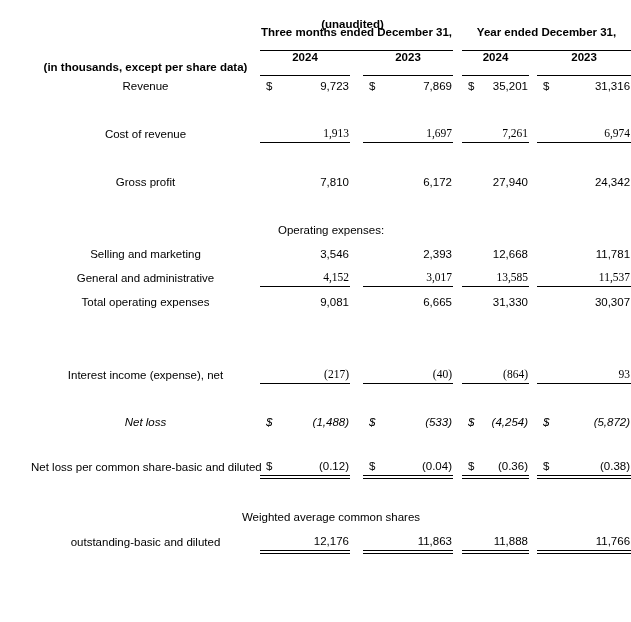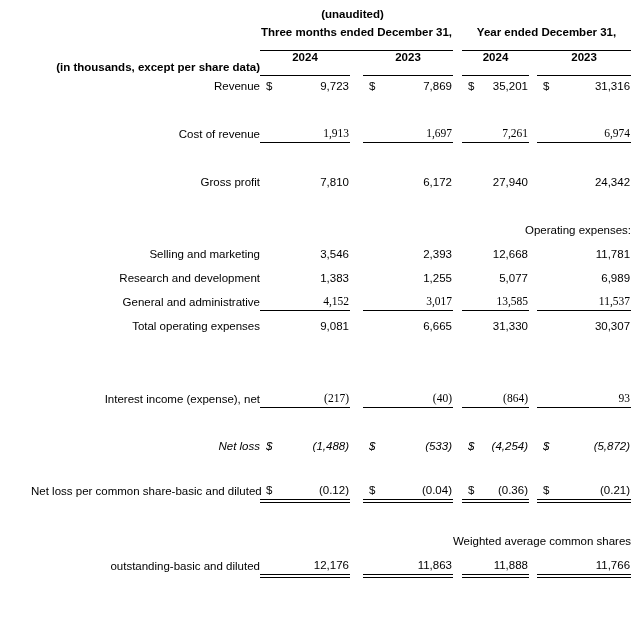--- a/index.html
+++ b/index.html
@@ -10,21 +10,21 @@
   body {
     width: 631px;
     height: 622px;
     font-family: "Liberation Sans", sans-serif;
     color: #000000;
     overflow: hidden;
   }
   .unaudited {
     box-sizing: border-box;
     height: 26px;
-    padding-top: 8px;
+    padding-top: 18px;
     padding-left: 74px;
     text-align: center;
     font-weight: bold;
     font-size: 11.5px;
     line-height: 12px;
   }
   table.statement {
     border-collapse: separate;
     border-spacing: 0;
     table-layout: fixed;
@@ -33,21 +33,21 @@
     font-size: 11.5px;
   }
   td {
     padding: 0 0 3px 0;
     vertical-align: bottom;
     line-height: 12px;
     white-space: nowrap;
     overflow: visible;
     font-size: 11.5px;
   }
-  td.label   { text-align: right; }
+  td.label   { text-align: center; }
   td.bold    { font-weight: bold; }
   td.dollar  { text-align: left;  padding-left: 6px; }
   td.value   { text-align: right; padding-right: 1px; }
   td.gh, td.yh {
     text-align: center;
     font-weight: bold;
     border-bottom: 1.5px solid #000;
     padding-bottom: 12px;
   }
   .u1 { border-bottom: 1.5px solid #000; font-family: Liberation Serif, serif; }
@@ -161,34 +161,20 @@
         <td class="dollar"></td>
         <td class="value">2,393</td>
         <td></td>
         <td class="dollar"></td>
         <td class="value">12,668</td>
         <td></td>
         <td class="dollar"></td>
         <td class="value">11,781</td>
       </tr>
       <tr class="row" style="height: 24px;">
-        <td class="label">Research and development</td>
-        <td class="dollar"></td>
-        <td class="value">1,383</td>
-        <td></td>
-        <td class="dollar"></td>
-        <td class="value">1,255</td>
-        <td></td>
-        <td class="dollar"></td>
-        <td class="value">5,077</td>
-        <td></td>
-        <td class="dollar"></td>
-        <td class="value">6,989</td>
-      </tr>
-      <tr class="row" style="height: 24px;">
         <td class="label">General and administrative</td>
         <td class="dollar u1"></td>
         <td class="value u1">4,152</td>
         <td></td>
         <td class="dollar u1"></td>
         <td class="value u1">3,017</td>
         <td></td>
         <td class="dollar u1"></td>
         <td class="value u1">13,585</td>
         <td></td>
@@ -254,21 +240,21 @@
         <td class="dollar u2">$</td>
         <td class="value u2">(0.12)</td>
         <td></td>
         <td class="dollar u2">$</td>
         <td class="value u2">(0.04)</td>
         <td></td>
         <td class="dollar u2">$</td>
         <td class="value u2">(0.36)</td>
         <td></td>
         <td class="dollar u2">$</td>
-        <td class="value u2">(0.21)</td>
+        <td class="value u2">(0.38)</td>
       </tr>
       <tr class="row" style="height: 26px;">
         <td colspan="12"></td>
       </tr>
       <tr class="row" style="height: 24px;">
         <td class="label" colspan="12">Weighted average common shares</td>
       </tr>
       <tr class="row" style="height: 25px;">
         <td class="label">outstanding-basic and diluted</td>
         <td class="dollar u2"></td>

